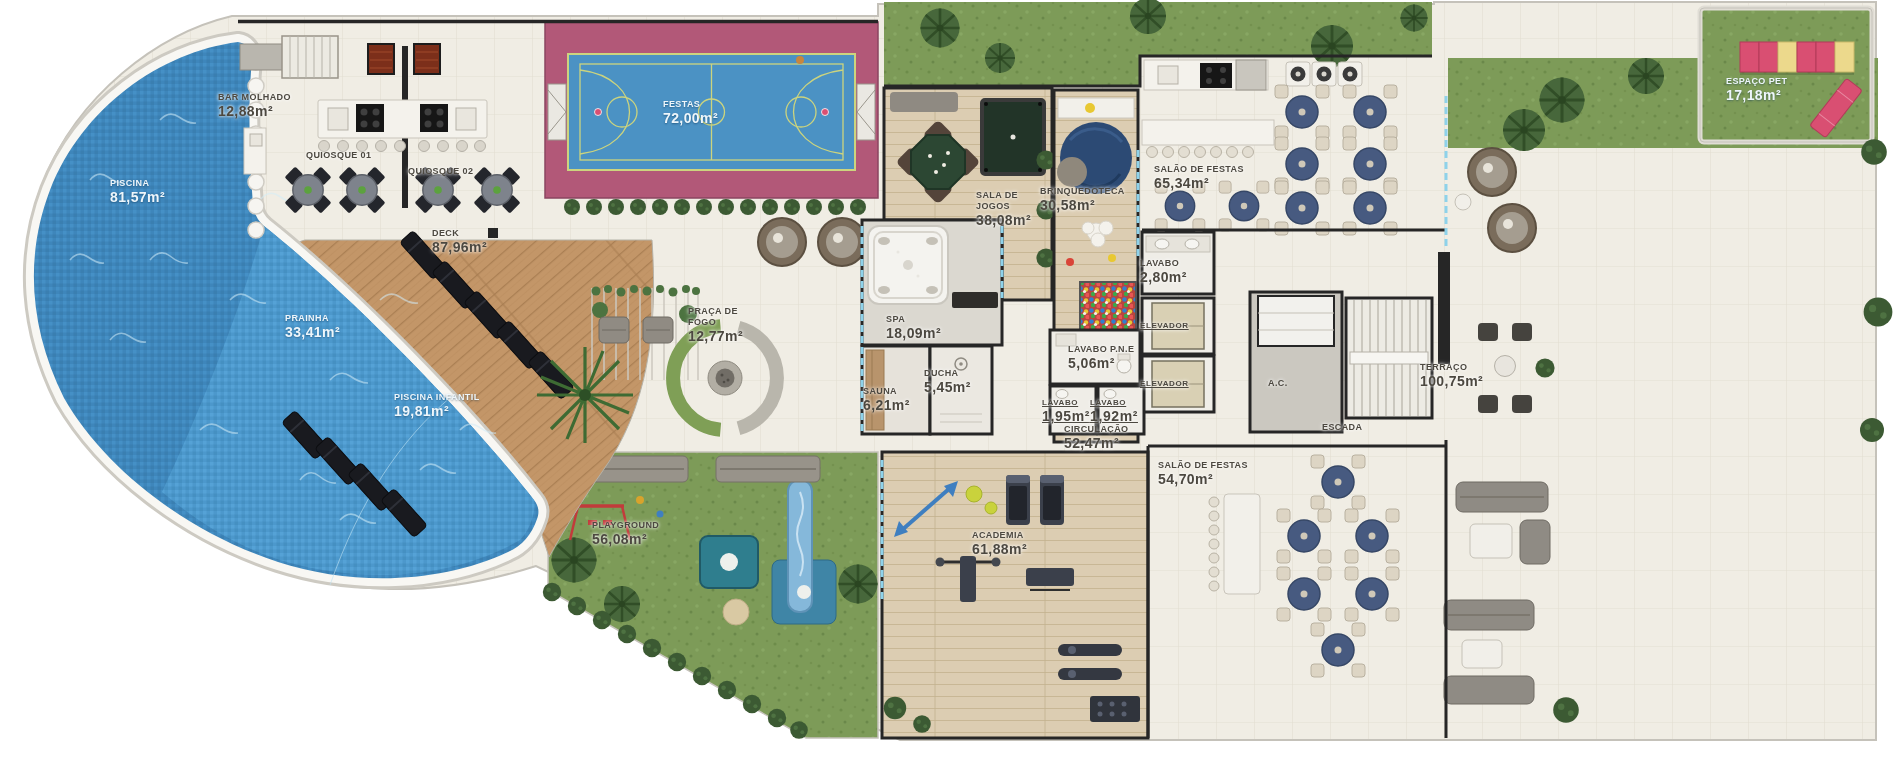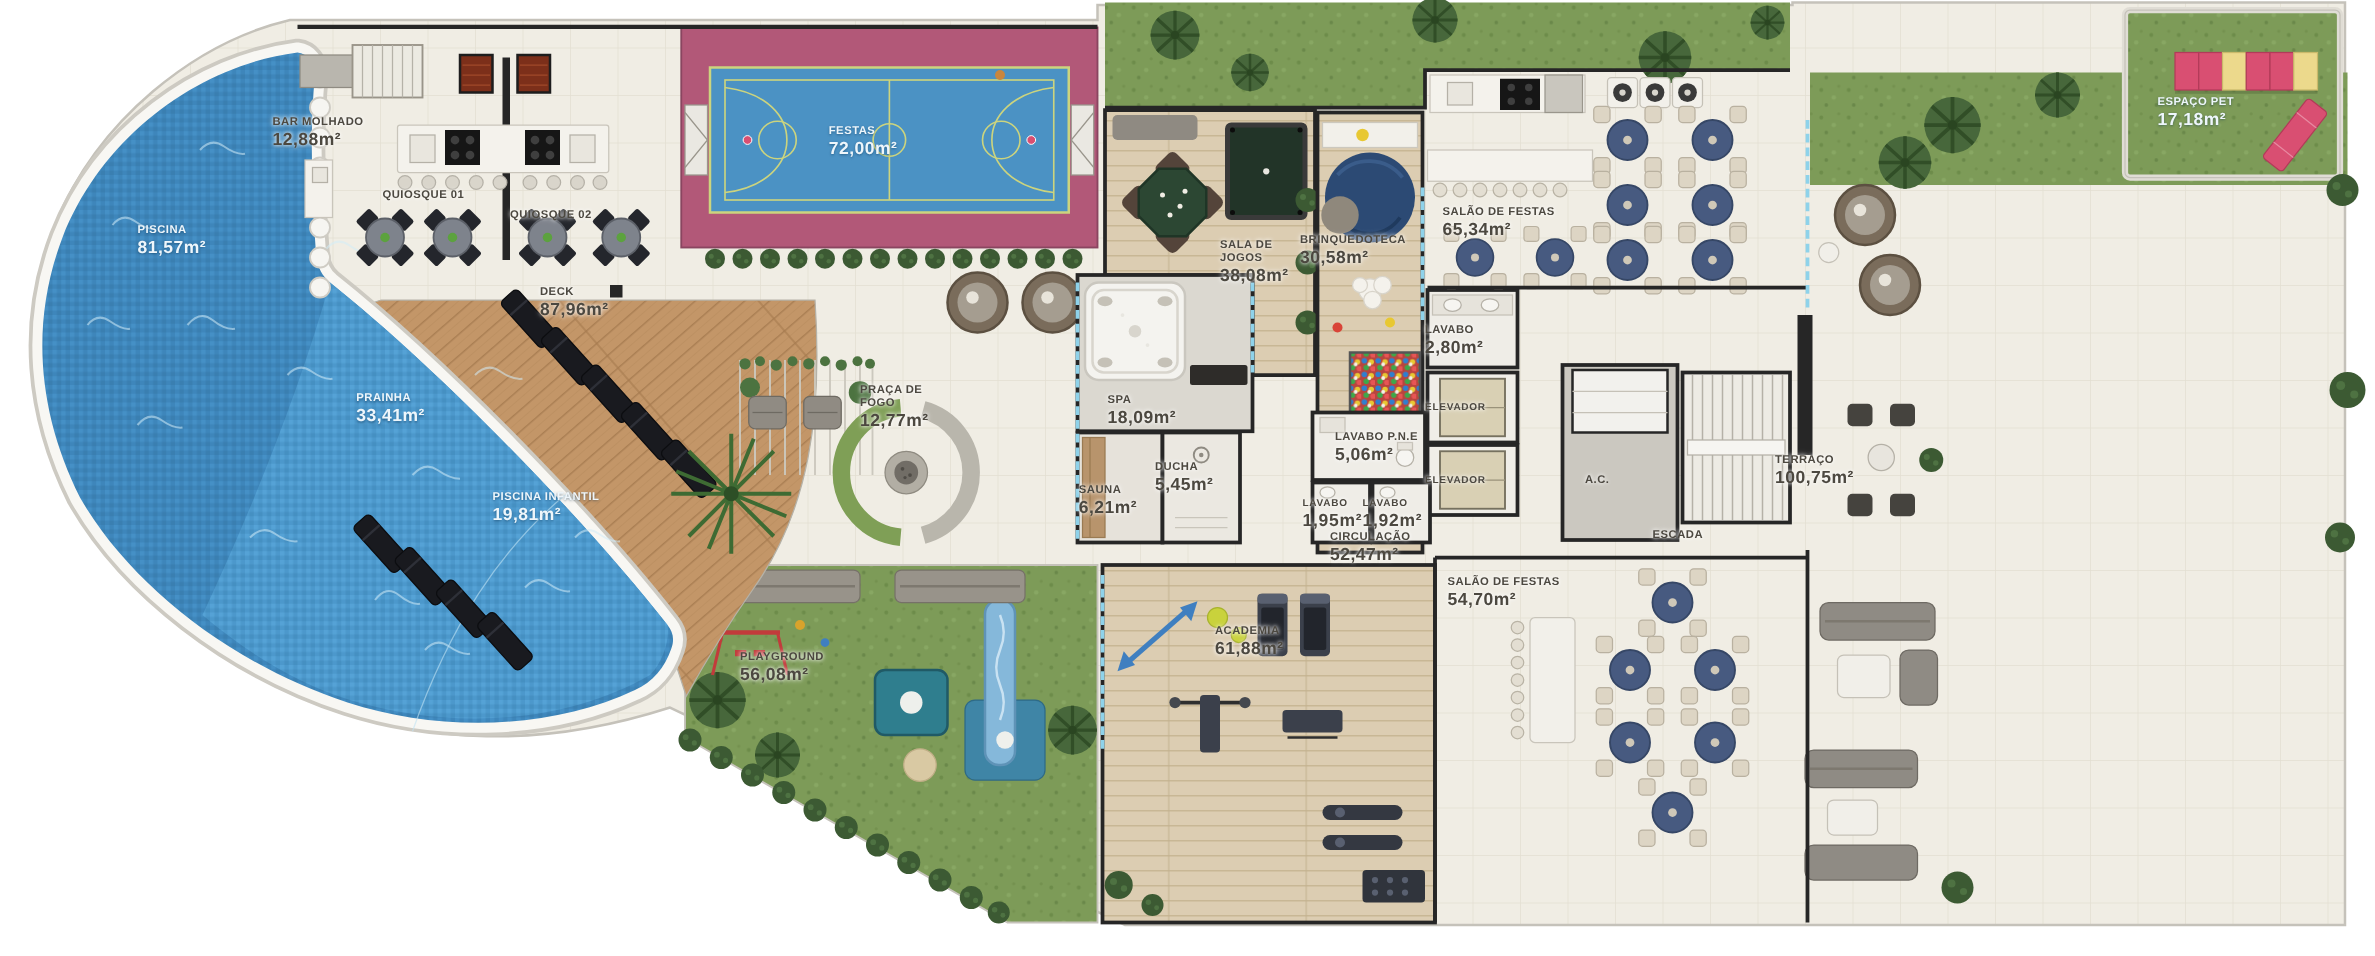--- a/index.html
+++ b/index.html
@@ -4,21 +4,21 @@
 <style>
   html,body{margin:0;padding:0;background:#ffffff;}
   .plan{position:relative;width:1900px;height:765px;background:#ffffff;overflow:hidden;
         font-family:"Liberation Sans",sans-serif;}
   .plan svg{position:absolute;left:0;top:0;}
   .lbl{position:absolute;text-align:left;font-weight:bold;font-size:9px;line-height:1.22;
        letter-spacing:.4px;color:#4c4840;text-shadow:0 0 3px rgba(255,255,255,.95),0 0 5px rgba(255,255,255,.7);
        pointer-events:none;}
   .lbl .ar{display:block;font-size:14px;}
   .lbl.light{color:#eef6fb;text-shadow:0 1px 2px rgba(0,40,70,.45);}
-  .lbl.sm{font-size:8px;letter-spacing:.6px;}
+  .lbl.sm{font-size:8px;letter-spacing:.6px;text-decoration:underline;}
 </style>
 </head>
 <body>
 
 <div class="plan">
 
 <svg width="1900" height="765" viewBox="0 0 1900 765">
   <defs>
     <pattern id="tiles" width="38" height="38" patternUnits="userSpaceOnUse">
       <rect width="38" height="38" fill="#f0ede4"></rect>
@@ -720,20 +720,20 @@
 </div>
 <div class="lbl" style="left:1322px;top:422px;width:80px">
   <span>ESCADA</span>
 </div>
 <div class="lbl" style="left:1420px;top:362px;width:96px">
   <span>TERRAÇO</span><span class="ar">100,75m²</span>
 </div>
 <div class="lbl" style="left:1158px;top:460px;width:160px">
   <span>SALÃO DE FESTAS</span><span class="ar">54,70m²</span>
 </div>
-<div class="lbl" style="left:972px;top:499px;width:120px">
+<div class="lbl" style="left:972px;top:530px;width:120px">
   <span>ACADEMIA</span><span class="ar">61,88m²</span>
 </div>
 <div class="lbl" style="left:592px;top:520px;width:120px">
   <span>PLAYGROUND</span><span class="ar">56,08m²</span>
 </div>
 
 </div>
 
 </body></html>

